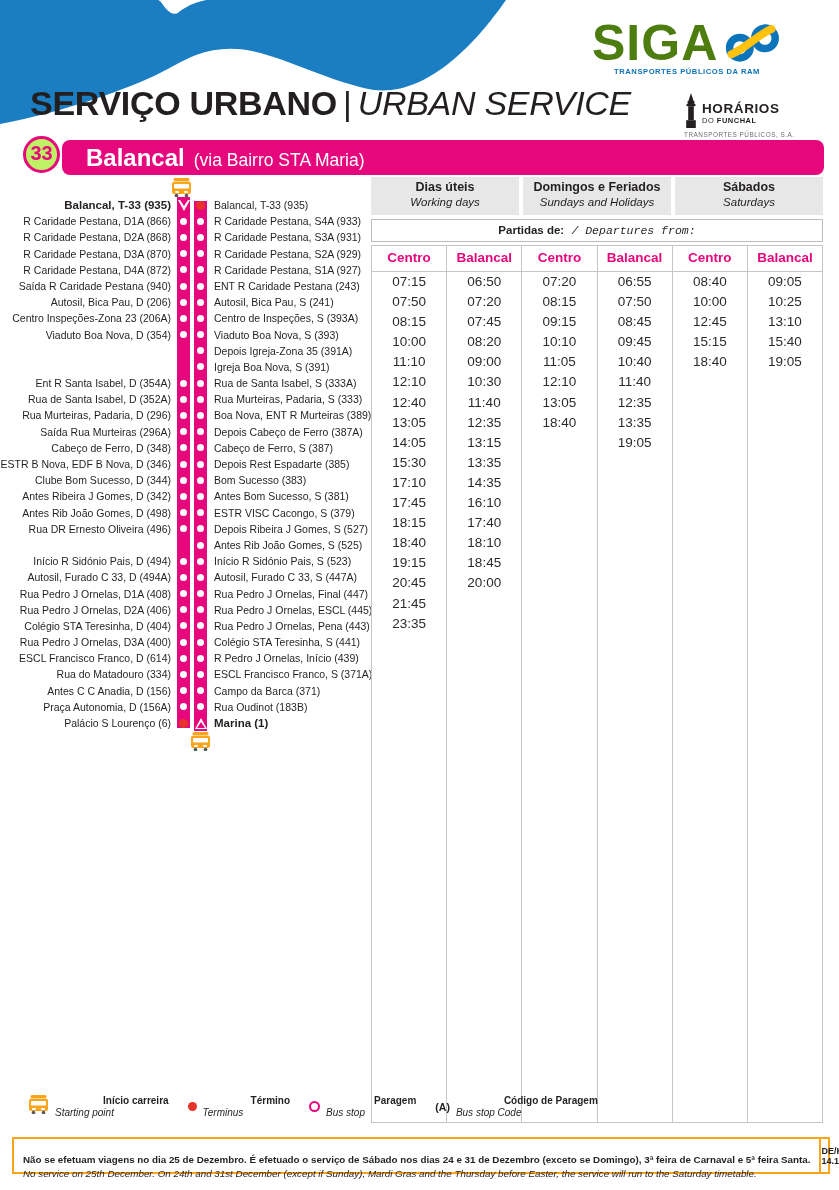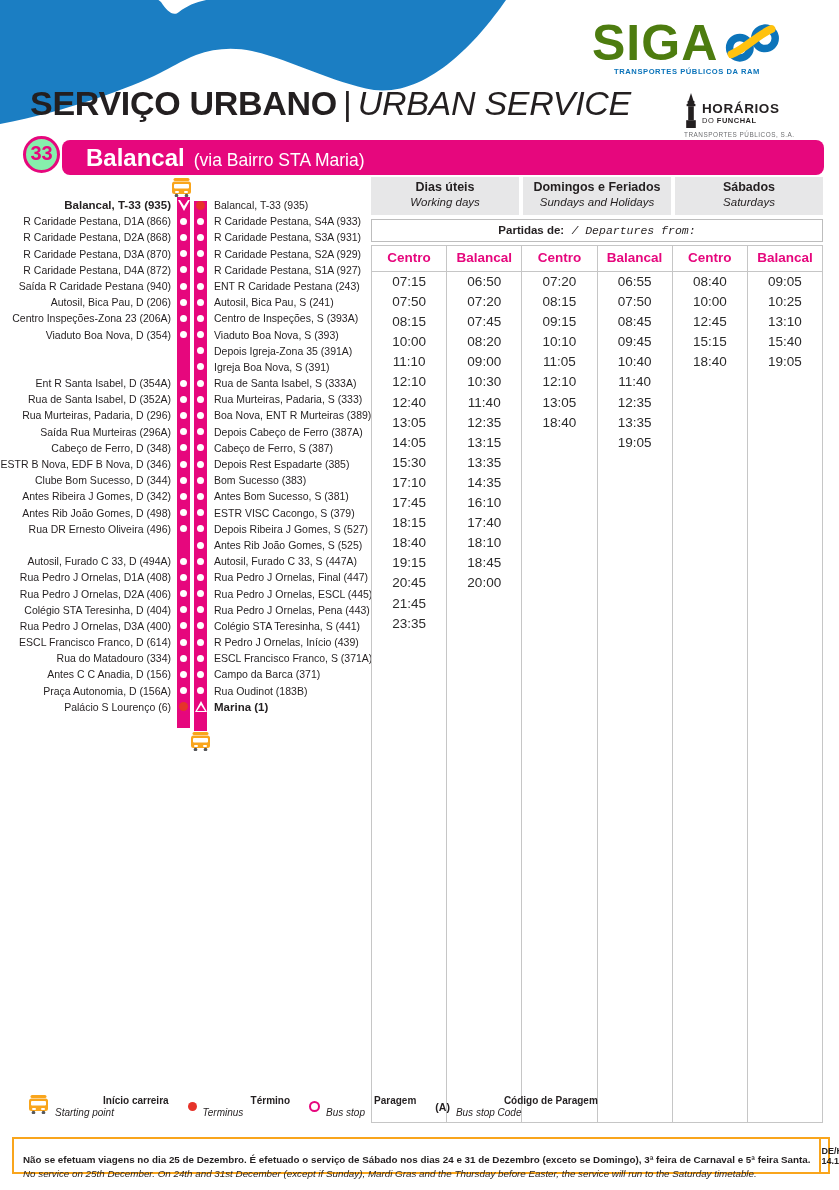--- a/index.html
+++ b/index.html
@@ -25,21 +25,21 @@
   
   #hf{left:684px;top:93px;width:150px;}
   #hf .row{display:flex;align-items:flex-start;gap:4px;}
   #hf .t1{font-size:13.5px;font-weight:bold;letter-spacing:.6px;line-height:14px;margin-top:9px;}
   #hf .t2{font-size:7.5px;letter-spacing:.5px;line-height:9px;}
   #hf .t2 b{font-weight:bold;}
   #hf .t3{font-size:6.4px;color:#6D6E71;letter-spacing:.5px;margin-top:3px;}
 
   
   #badge{left:23px;top:136px;width:37px;height:37px;border:3.5px solid #E6077D;border-radius:50%;
-         box-sizing:border-box;background:#86efac;text-align:center;line-height:29px;
+         box-sizing:border-box;background:#bef264;text-align:center;line-height:29px;
          font-size:20px;font-weight:bold;color:#E6077D;z-index:3;}
   #banner{left:62px;top:140px;width:762px;height:35px;background:#E6077D;border-radius:8px;
           padding-left:24px;box-sizing:border-box;white-space:nowrap;z-index:2;}
   #banner .nm{color:#fff;font-weight:bold;font-size:24px;line-height:35px;vertical-align:baseline;}
   #banner .via{color:#fff;font-size:17.5px;margin-left:9px;vertical-align:baseline;}
 
   
   #route-bars .bar{position:absolute;width:13px;background:#E6077D;}
   #bar-out{left:177px;top:197px;height:531px;}
   #bar-in{left:194px;top:201px;height:530px;}
@@ -400,20 +400,31 @@
         <div class="lbl in">Depois Ribeira J Gomes, S (527)</div>
       </div>
       <div class="route-row">
         <div class="lbl out"></div>
         <div class="mcell"></div>
         <div class="mgap"></div>
         <div class="mcell">
           <span class="dot"></span>
         </div>
         <div class="lbl in">Antes Rib João Gomes, S (525)</div>
+      </div>
+      <div class="route-row">
+        <div class="lbl out">Início R Sidónio Pais, D (494)</div>
+        <div class="mcell">
+          <span class="dot"></span>
+        </div>
+        <div class="mgap"></div>
+        <div class="mcell">
+          <span class="dot"></span>
+        </div>
+        <div class="lbl in">Início R Sidónio Pais, S (523)</div>
       </div>
       <div class="route-row">
         <div class="lbl out">Autosil, Furado C 33, D (494A)</div>
         <div class="mcell">
           <span class="dot"></span>
         </div>
         <div class="mgap"></div>
         <div class="mcell">
           <span class="dot"></span>
         </div>

